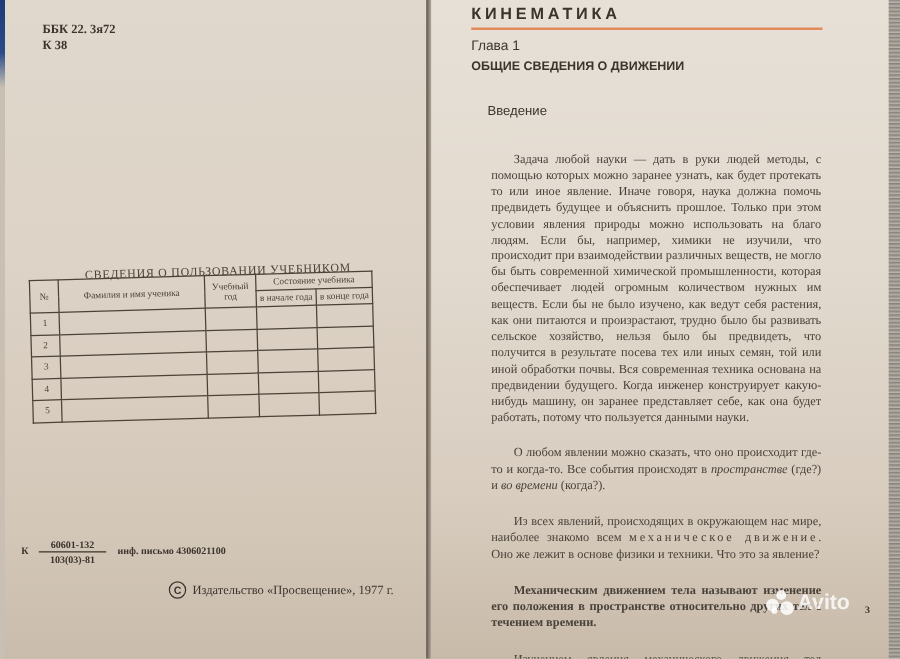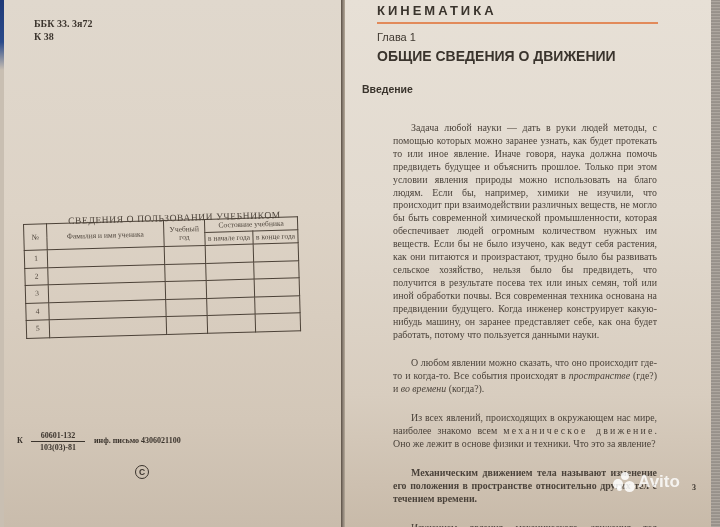--- a/index.html
+++ b/index.html
@@ -60,22 +60,22 @@
       display: inline-block; width: 12px; height: 12px; border: 1.3px solid #3b342d; border-radius: 50%;
       font-size: 8.5px; line-height: 12px; text-align: center; margin-right: 5px; font-family: "Liberation Sans", sans-serif; font-weight: bold;
     }
 
     .section-title {
       position: absolute; left: 377px; top: 3px; font-family: "Liberation Sans", sans-serif;
       font-size: 13px; font-weight: bold; letter-spacing: 3px; color: #3a342d;
     }
     .orange-rule { position: absolute; left: 377px; top: 22px; width: 281px; height: 1.5px; background: #e28a5a; }
     .chapter-label { position: absolute; left: 377px; top: 31px; font-family: "Liberation Sans", sans-serif; font-size: 11px; color: #3f3830; }
-    .chapter-title { position: absolute; left: 377px; top: 48px; font-family: "Liberation Sans", sans-serif; font-size: 14px; font-weight: bold; color: #3a342d; }
-    .intro-title { position: absolute; left: 362px; top: 83px; font-family: "Liberation Sans", sans-serif; font-size: 10.5px; font-weight: bold; color: #3a342d; }
+    .chapter-title { position: absolute; left: 377px; top: 48px; font-family: "Liberation Sans", sans-serif; font-size: 10px; font-weight: bold; color: #3a342d; }
+    .intro-title { position: absolute; left: 390px; top: 83px; font-family: "Liberation Sans", sans-serif; font-size: 10.5px; font-weight: normal; color: #3a342d; }
 
     .body-text {
       position: absolute; left: 377px; top: 106px; width: 296px;
       font-size: 9.9px; line-height: 12.9px; color: #4a423a; text-align: justify;
     }
     .body-text p { margin: 16px; text-indent: 18px; }
     .body-text .spaced { letter-spacing: 2.2px; }
     .body-text .def { font-weight: bold; margin-top: 7px; }
     .body-text .gap { margin-top: 9px; }
     .page-number { position: absolute; left: 692px; top: 483px; font-size: 8px; font-weight: bold; color: #3a342d; }
@@ -89,21 +89,21 @@
   </style>
 </head>
 <body>
 
 <div class="blue-strip"></div>
 
 <div class="page-left">
 </div>
 
 <div class="bbk">
-  <div>ББК 33. 3я72</div>
+  <div>ББК 22. 3я72</div>
   <div>К 38</div>
 </div>
 
 <div class="table-title">СВЕДЕНИЯ О ПОЛЬЗОВАНИИ УЧЕБНИКОМ</div>
 
 <table class="usage-table">
   <thead>
     <tr>
       <th class="num-col" rowspan="2">№</th>
       <th class="name-col" rowspan="2">Фамилия и имя ученика</th>
@@ -158,20 +158,21 @@
   <span class="k">К</span>
   <div class="frac">
     <div class="num">60601-132</div>
     <div class="den">103(03)-81</div>
   </div>
   <span class="letter">инф. письмо 4306021100</span>
 </div>
 
 <div class="copyright">
   <span class="c-icon">C</span>
+  <span>Издательство «Просвещение», 1977 г.</span>
 </div>
 
 <div class="spine"></div>
 
 <div class="page-right"></div>
 <div class="edge-right"></div>
 
 <div class="section-title">КИНЕМАТИКА</div>
 <div class="orange-rule"></div>
 <div class="chapter-label">Глава 1</div>

